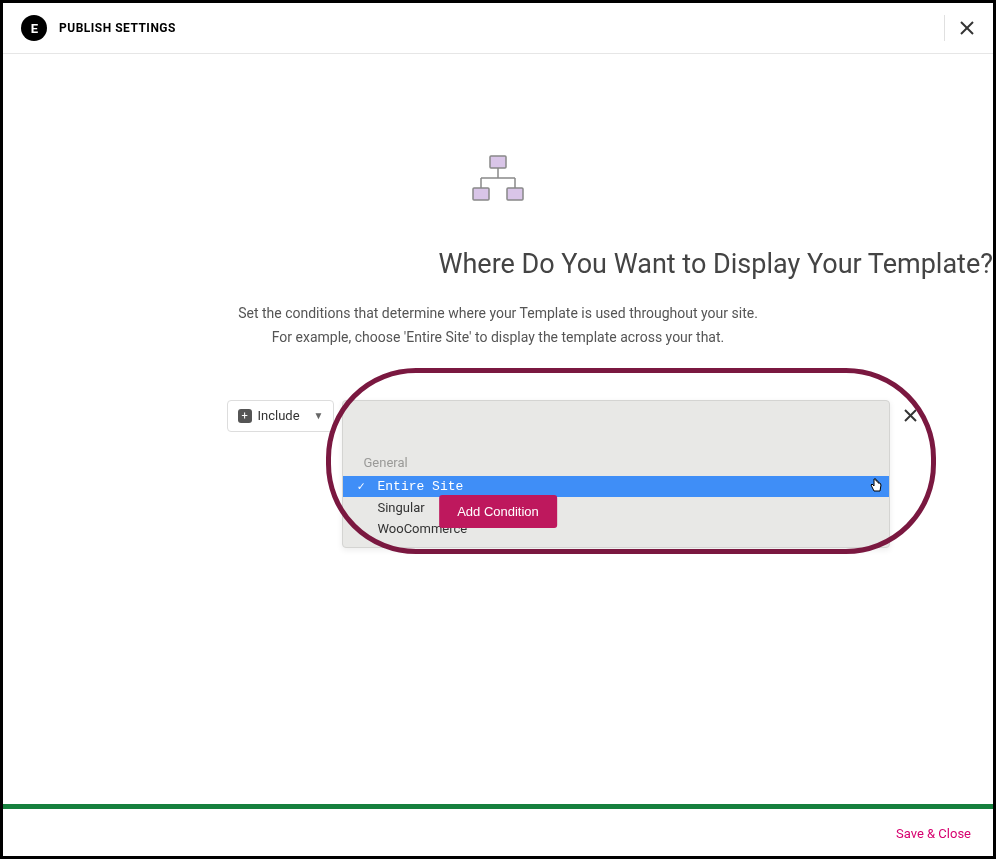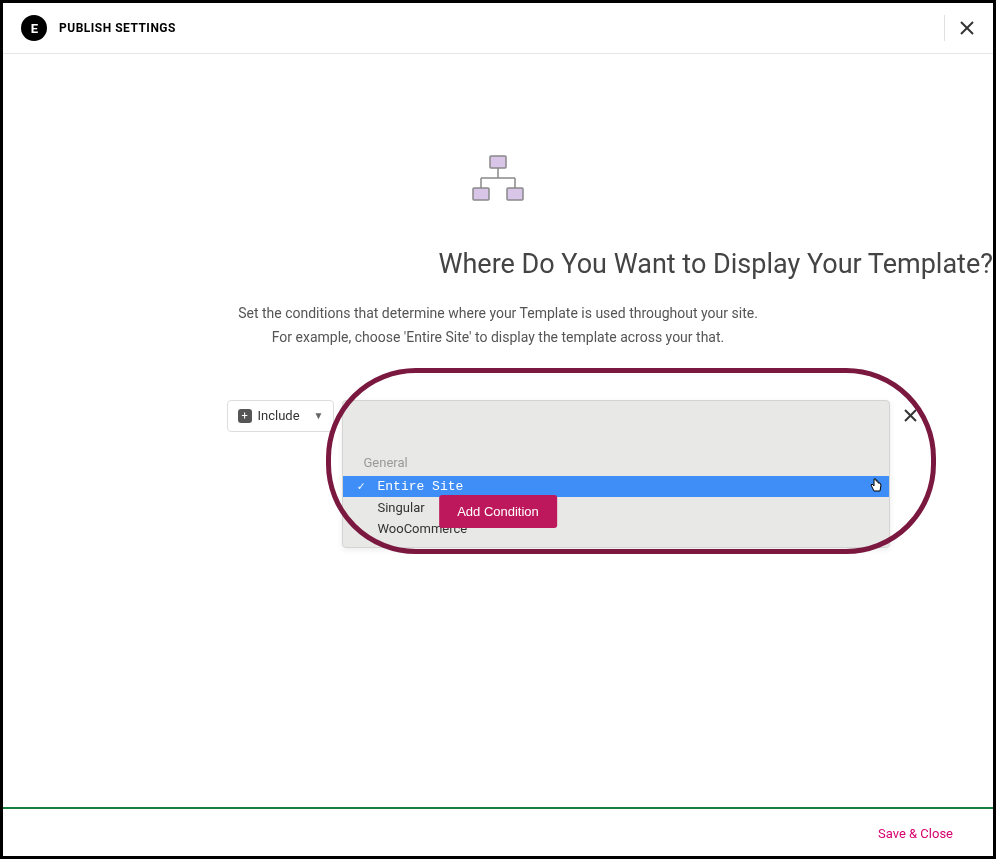--- a/index.html
+++ b/index.html
@@ -198,22 +198,22 @@
       position: absolute;
       top: 480px;
       left: 50%;
       transform: translateX(-50%);
     }
     .footer {
       position: absolute;
       bottom: 0;
       left: 0;
       right: 0;
-      border-top: 2px solid #15803d;
-      padding: 14px 40px;
+      border-top: 5px solid #15803d;
+      padding: 14px 22px;
       text-align: right;
     }
     .save-close {
       color: #d6006f;
       font-size: 13px;
       cursor: pointer;
     }
   </style>
 </head>
 <body>

